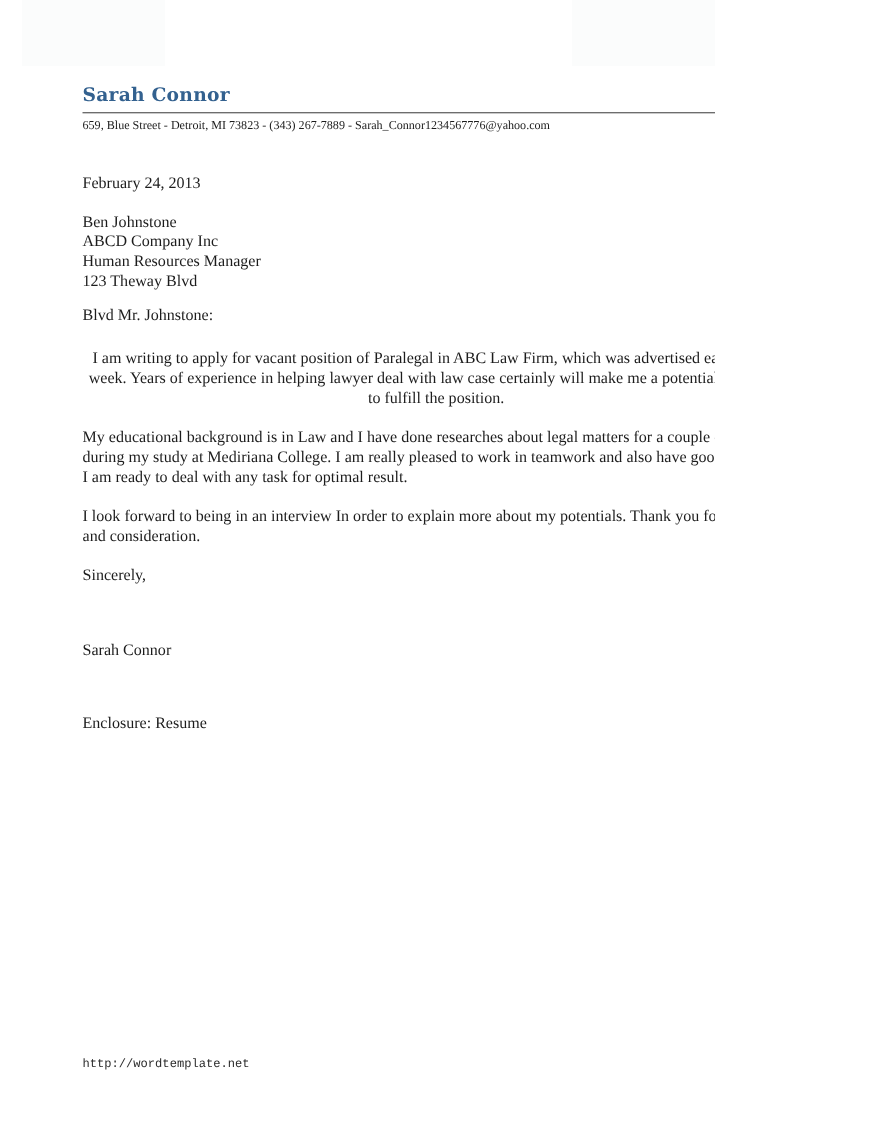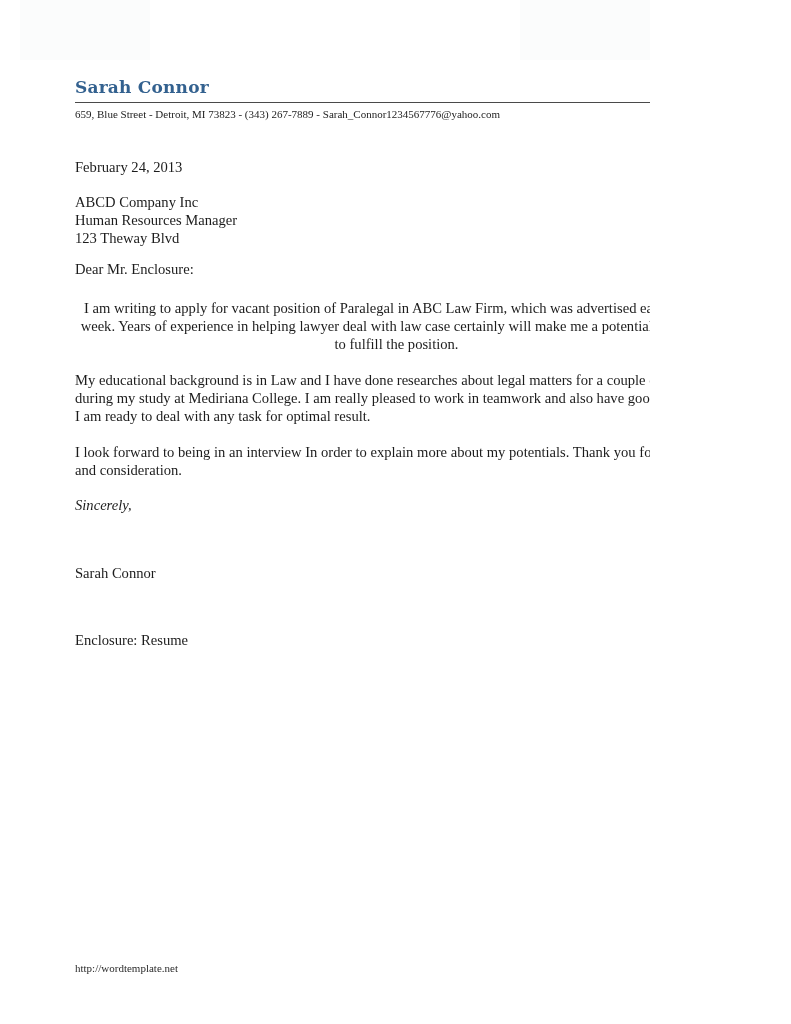--- a/index.html
+++ b/index.html
@@ -61,37 +61,36 @@
     margin-top: 18px;
     font-size: 14.6px;
     line-height: 18px;
     text-align: left;
   }
   .body-paragraph.first { margin-top: 21px; text-align: center; }
   .closing {
     margin-top: 17px;
     font-size: 14.6px;
     line-height: 18px;
-    font-style: italic;
   }
   .signature-name {
     margin-top: 50px;
     font-size: 14.6px;
     line-height: 18px;
   }
   .enclosure-line {
     margin-top: 49px;
     font-size: 14.6px;
     line-height: 18px;
   }
   .page-footer {
     position: absolute;
     left: 75px;
     top: 961px;
-    font-family: Liberation Serif, serif;
+    font-family: Liberation Mono, monospace;
     font-size: 11px;
     line-height: 14px;
     color: #2b2b2b;
   }
   
   .corner-artifact {
     position: absolute;
     width: 130px;
     height: 60px;
     background: #fbfcfc;
@@ -110,26 +109,27 @@
   <div class="content">
 
     <header>
       <h1 class="sender-name" style="color: rgb(51, 97, 143); border-bottom-color: rgb(74, 74, 74);">Sarah Connor</h1>
       <div class="contact-line">659, Blue Street - Detroit, MI 73823 - (343) 267-7889 - Sarah_Connor1234567776@yahoo.com</div>
     </header>
 
     <div class="date-line">February 24, 2013</div>
 
     <div class="recipient-block">
+      <div>Ben Johnstone</div>
       <div>ABCD Company Inc</div>
       <div>Human Resources Manager</div>
       <div>123 Theway Blvd</div>
     </div>
 
-    <div class="salutation">Dear Mr. Enclosure:</div>
+    <div class="salutation">Blvd Mr. Johnstone:</div>
 
     <p class="body-paragraph first">I am writing to apply for vacant position of Paralegal in ABC Law Firm, which was advertised early in this week. Years of experience in helping lawyer deal with law case certainly will make me a potential candidate to fulfill the position.</p>
 
     <p class="body-paragraph">My educational background is in Law and I have done researches about legal matters for a couple of years during my study at Mediriana College. I am really pleased to work in teamwork and also have good health so I am ready to deal with any task for optimal result.</p>
 
     <p class="body-paragraph">I look forward to being in an interview In order to explain more about my potentials. Thank you for your time and consideration.</p>
 
     <div class="closing">Sincerely,</div>
 
     <div class="signature-name">Sarah Connor</div>

